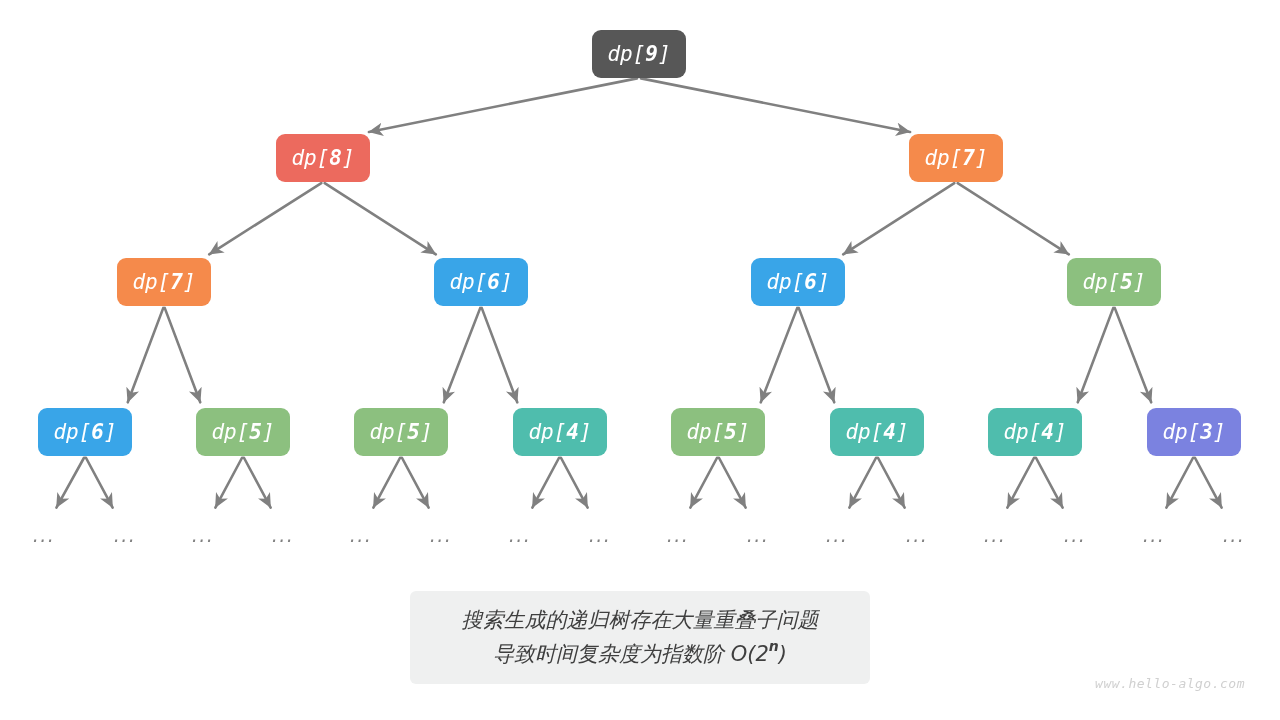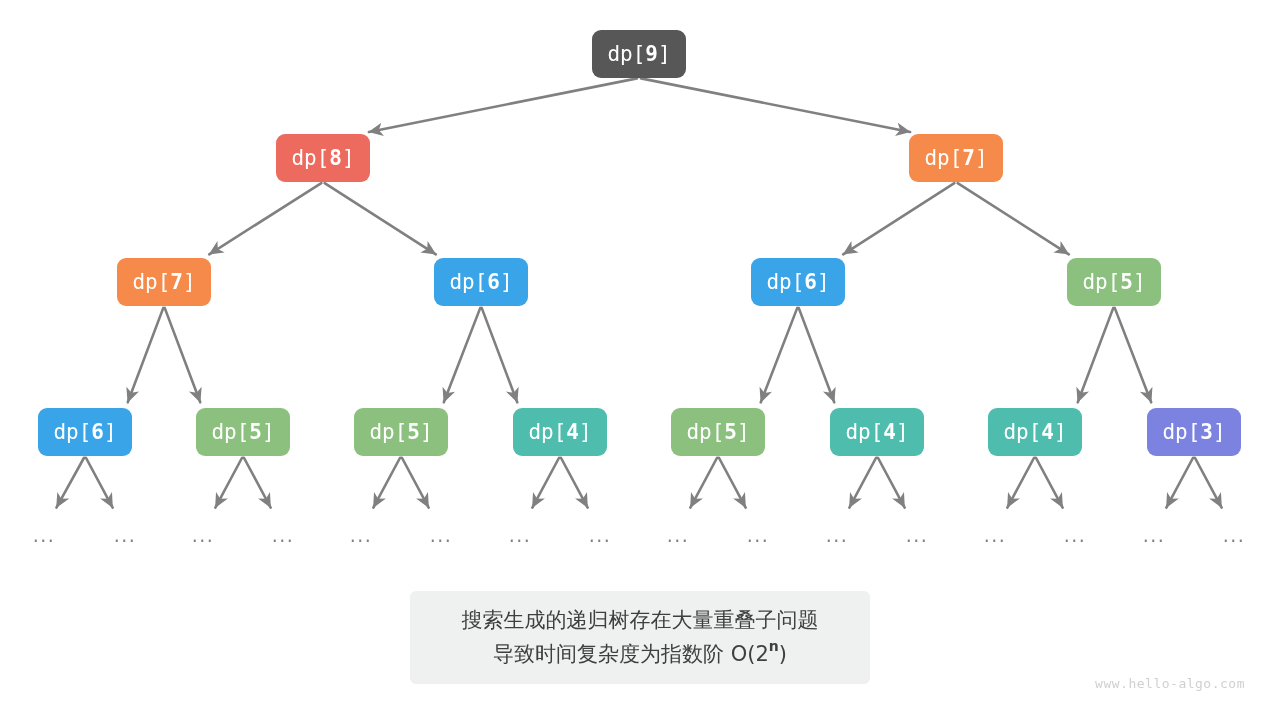--- a/index.html
+++ b/index.html
@@ -13,20 +13,21 @@
     position: relative;
     overflow: hidden;
     font-family: "DejaVu Sans", sans-serif;
   }
   #diagram-root {
     position: absolute;
     left: 0;
     top: 0;
     width: 1280px;
     height: 720px;
+    font-style: italic;
   }
   svg#tree-svg {
     position: absolute;
     left: 0;
     top: 0;
     width: 1280px;
     height: 720px;
     display: block;
   }
   .node-rect {

